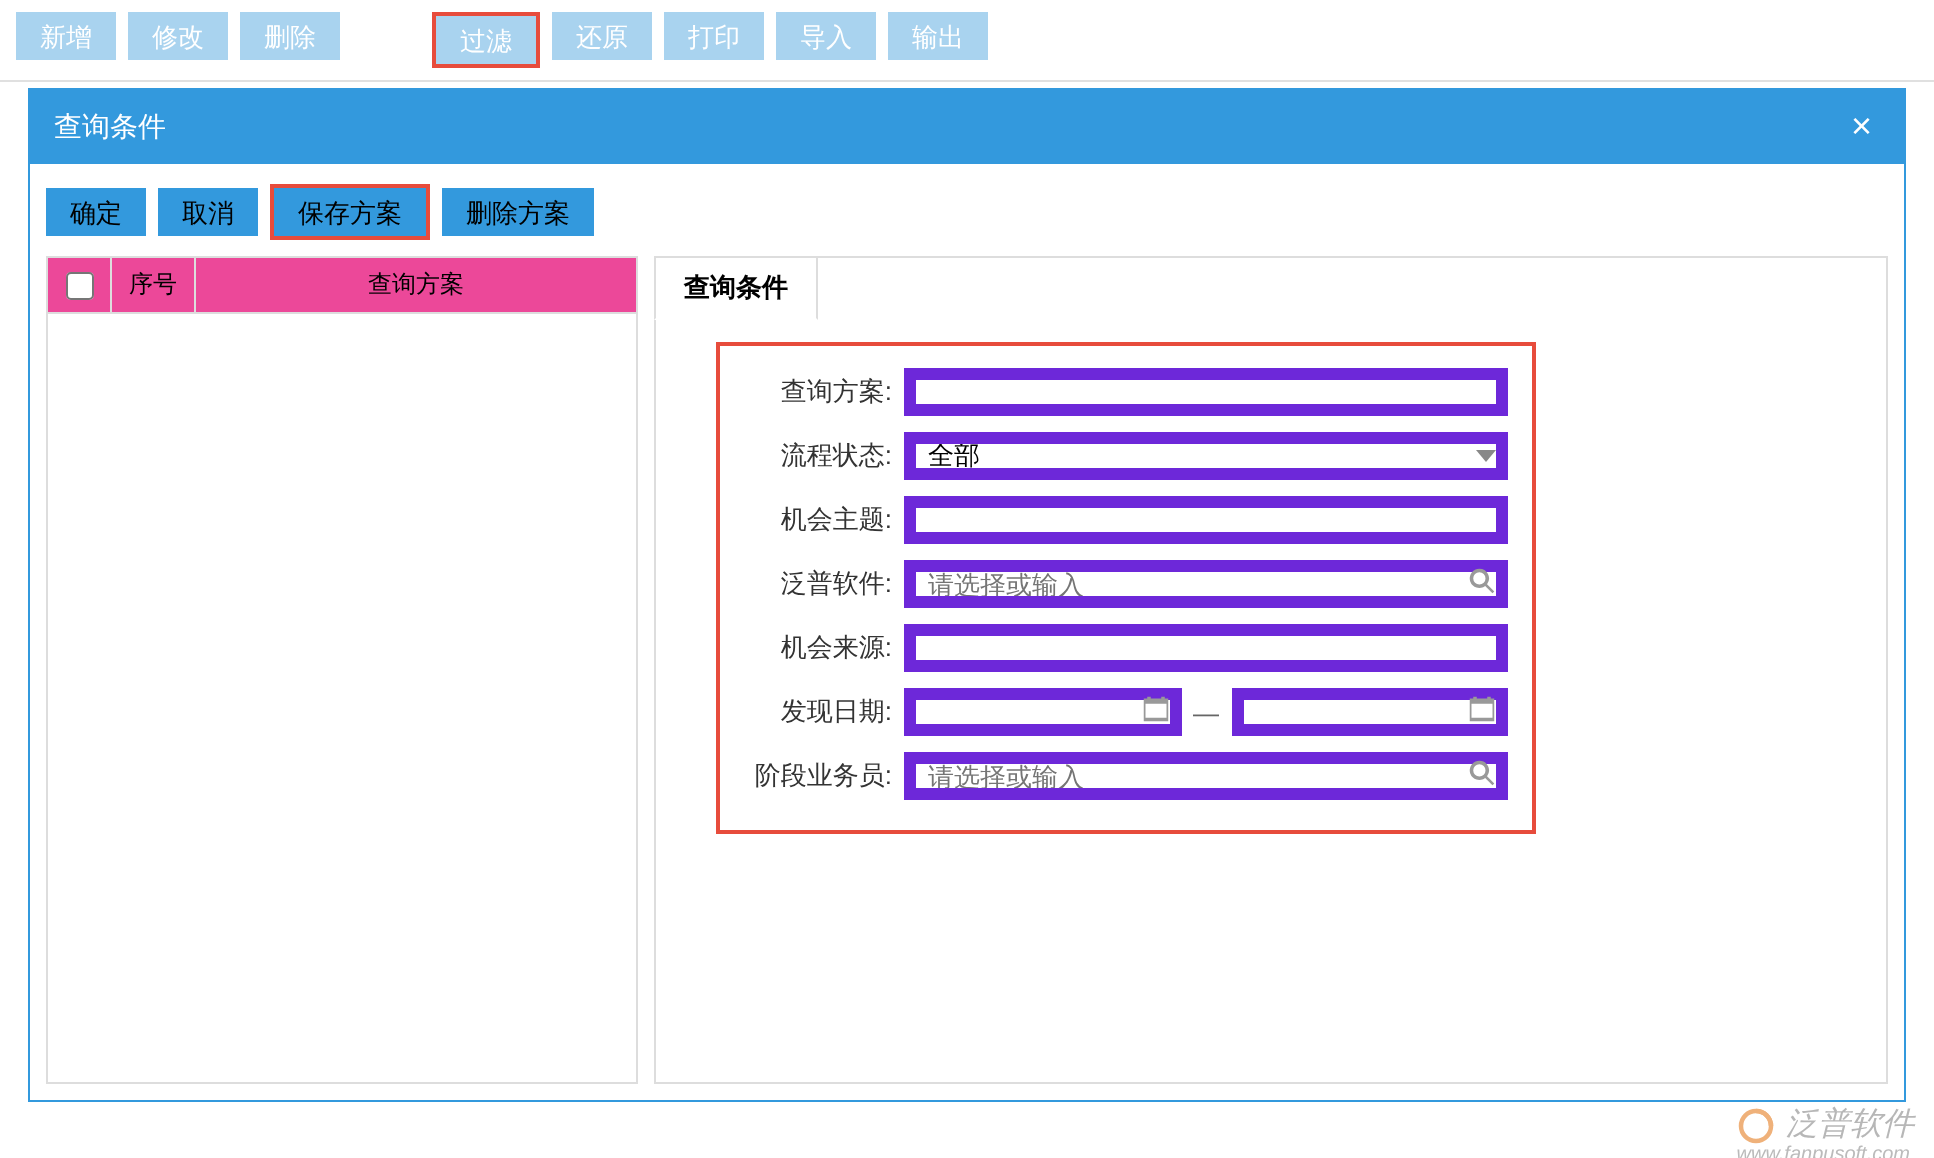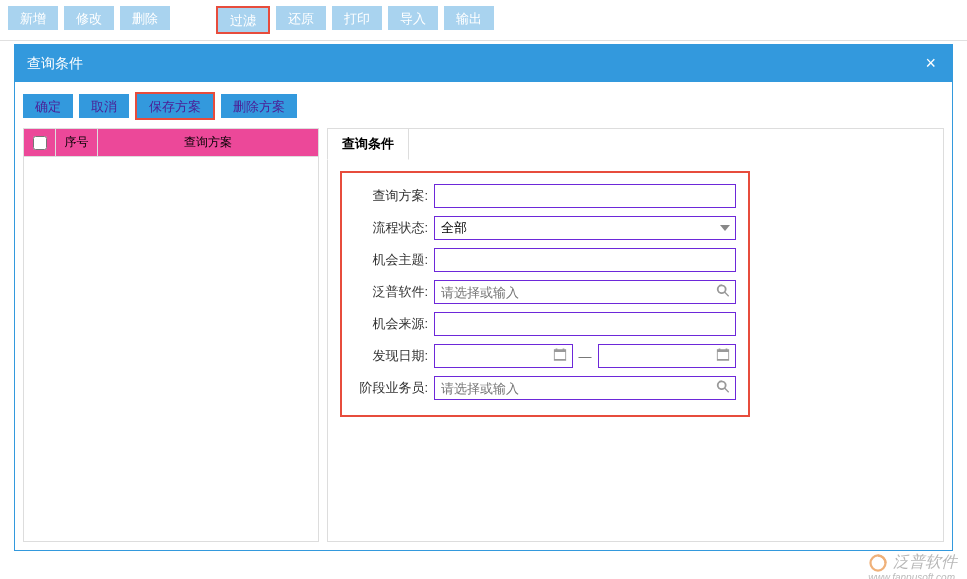--- a/index.html
+++ b/index.html
@@ -10,43 +10,43 @@
     .top-toolbar button { background: #a9d3ef; border: none; color: #fff; padding: 4px 12px; font-size: 13px; cursor: pointer; font-family: inherit; height: 24px; }
     .highlight-red { border: 2px solid #e74c3c !important; padding: 0; margin-left: 40px; }
     .highlight-red button { margin: 0; }
     
     
     .modal { position: absolute; top: 44px; left: 14px; right: 14px; bottom: 28px; border: 1px solid #3399dd; background: #fff; display: flex; flex-direction: column; }
     .modal-header { background: #3399dd; color: #fff; padding: 8px 12px; display: flex; justify-content: space-between; align-items: center; font-size: 14px; }
     .modal-close { color: #fff; cursor: pointer; font-size: 18px; padding: 0 4px; }
     
     .modal-toolbar { padding: 10px 8px 8px; display: flex; gap: 6px; align-items: center; }
-    .modal-toolbar button { background: #3399dd; border: none; color: #4c1d95; padding: 4px 12px; font-size: 13px; cursor: pointer; font-family: Liberation Sans, sans-serif; height: 24px; }
+    .modal-toolbar button { background: #3399dd; border: none; color: #000000; padding: 4px 12px; font-size: 13px; cursor: pointer; font-family: Liberation Sans, sans-serif; height: 24px; }
     .modal-toolbar .hl-wrap { border: 2px solid #e74c3c; display: inline-flex; }
     
     .modal-body { flex: 1; display: flex; padding: 0 8px 8px; gap: 8px; overflow: hidden; }
     
     
     .left-panel { width: 296px; border: 1px solid #ddd; display: flex; flex-direction: column; }
     .left-header { display: flex; background: #ec4899; border-bottom: 1px solid #ddd; height: 28px; }
     .lh-check { width: 32px; border-right: 1px solid #ddd; display: flex; align-items: center; justify-content: center; }
     .lh-check input { width: 14px; height: 14px; }
     .lh-seq { width: 42px; border-right: 1px solid #ddd; display: flex; align-items: center; justify-content: center; font-size: 12px; }
     .lh-plan { flex: 1; display: flex; align-items: center; justify-content: center; font-size: 12px; }
     .left-body { flex: 1; background: #fff; }
     
     
     .right-panel { flex: 1; border: 1px solid #ddd; position: relative; padding: 0; }
     .tab { position: absolute; top: -1px; left: -1px; border: 1px solid #ddd; border-bottom: 1px solid #fff; background: #fff; padding: 6px 14px; font-size: 13px; font-weight: bold; z-index: 2; }
     .right-inner { margin-top: 30px; padding: 12px 12px; }
-    .form-area { border: 2px solid #e74c3c; padding: 10px 12px 14px; width: 410px; margin-left: 0; }
+    .form-area { border: 2px solid #e74c3c; padding: 10px 12px 14px; width: 410px; margin-left: 18px; }
     .form-row { display: flex; align-items: center; margin-bottom: 6px; height: 26px; }
     .form-label { width: 80px; text-align: right; padding-right: 6px; font-size: 13px; color: #333; }
     .form-control { flex: 1; position: relative; display: flex; align-items: center; gap: 6px; }
-    .form-control input[type="text"] { width: 100%; height: 24px; border: 1px solid #6d28d9; padding: 0 6px; font-size: 13px; font-family: inherit; }
+    .form-control input[type="text"] { width: 100%; height: 24px; border: 6px solid #6d28d9; padding: 0 6px; font-size: 13px; font-family: inherit; }
     .form-control input.with-icon { padding-right: 26px; }
     .select-wrap { position: relative; width: 100%; }
     .select-wrap input { width: 100%; height: 24px; border: 1px solid #ccc; padding: 0 26px 0 6px; font-size: 13px; font-family: inherit; background: #fff; }
     .icon-right { position: absolute; right: 6px; top: 50%; transform: translateY(-50%); color: #888; pointer-events: none; }
     .triangle-down { width: 0; height: 0; border-left: 5px solid transparent; border-right: 5px solid transparent; border-top: 6px solid #888; }
     .date-pair { display: flex; align-items: center; gap: 6px; width: 100%; }
     .date-input-wrap { position: relative; flex: 1; }
     .date-input-wrap input { width: 100%; height: 24px; border: 1px solid #ccc; padding: 0 26px 0 6px; font-size: 13px; font-family: inherit; }
     .dash { color: #666; }
     .search-icon svg, .cal-icon svg { width: 14px; height: 14px; fill: #999; }

